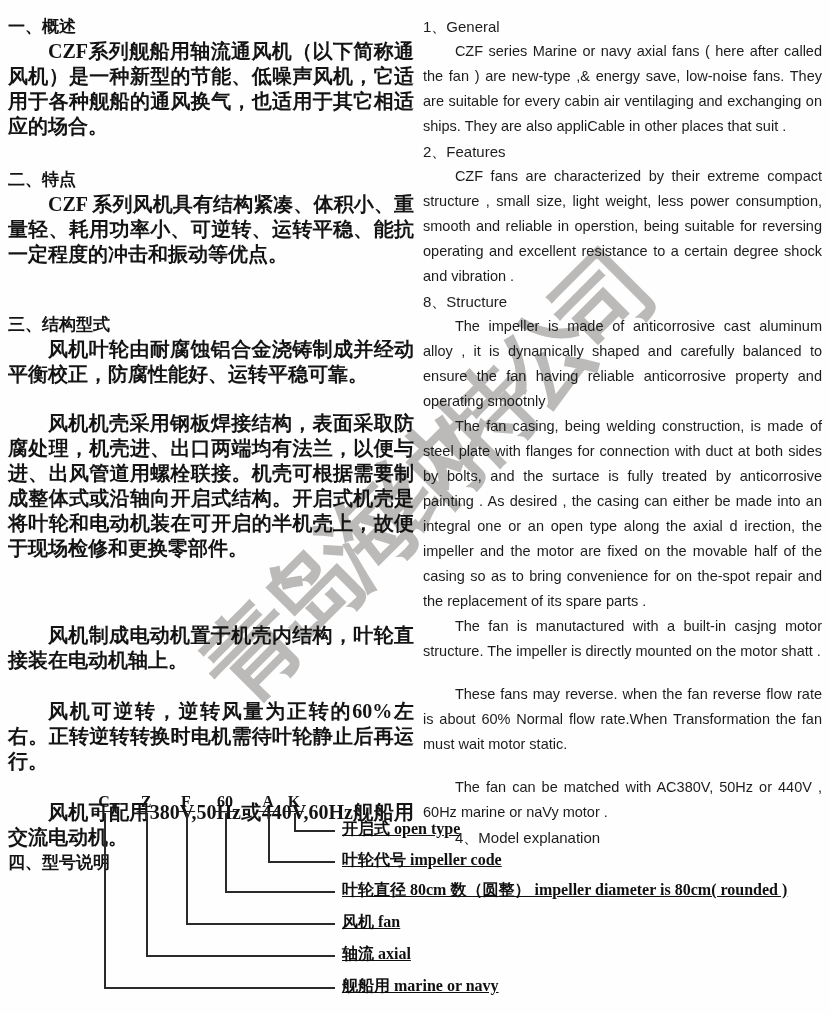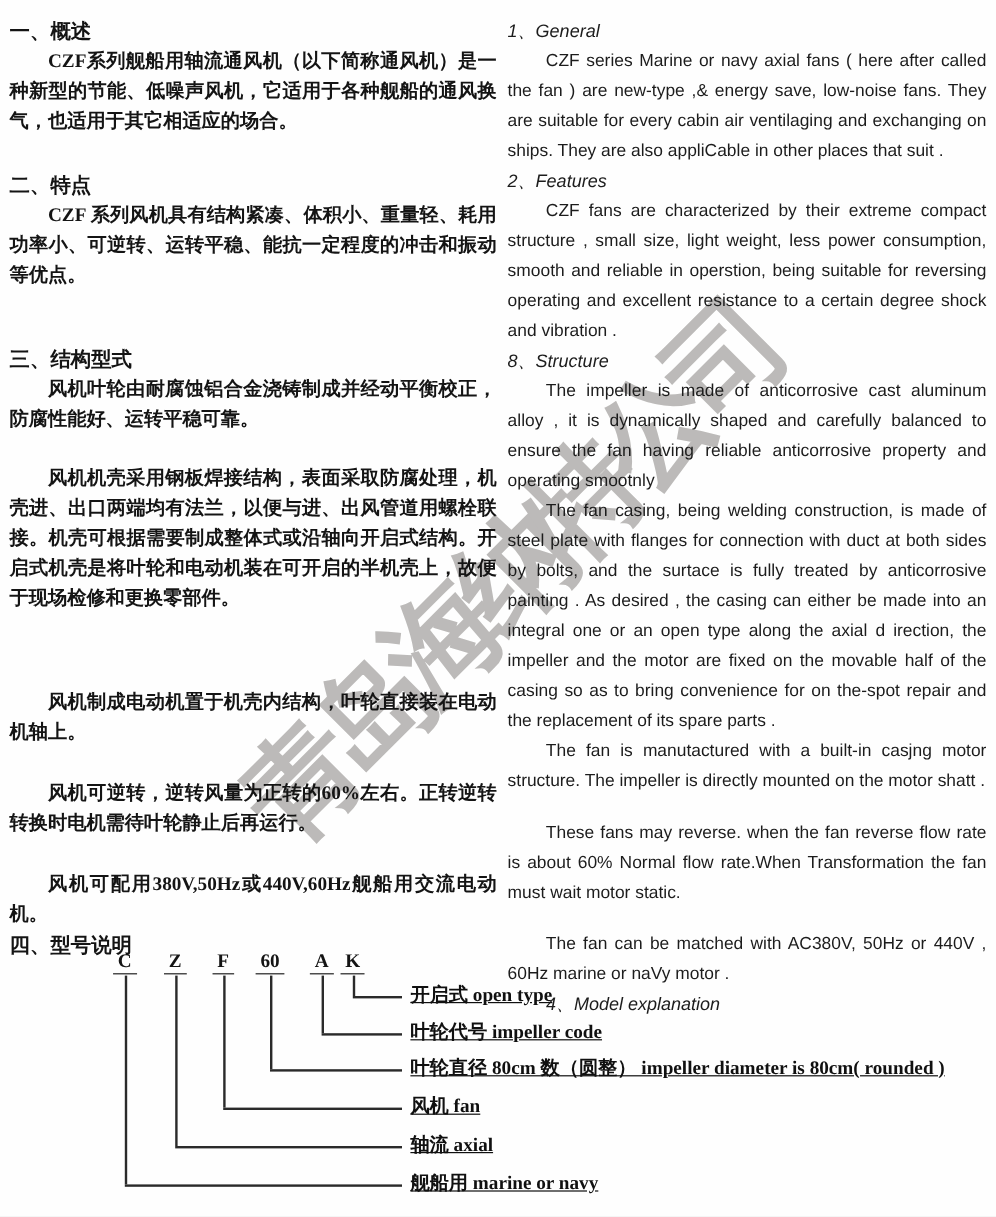--- a/index.html
+++ b/index.html
@@ -29,30 +29,30 @@
     z-index: 0;
     pointer-events: none;
   }
   .col { position: absolute; top: 14px; z-index: 1; }
   .col-left  { left: 8px;  width: 406px; }
   .col-right { left: 423px; width: 399px; }
 
   
   .cn { font-family: "Liberation Serif", serif; font-weight: 700; }
   .cn-head { font-size: 17px; line-height: 25px; margin: 0; }
-  .cn-p { font-size: 16px; line-height: 25px; margin: 0; text-align: justify; text-indent: 2em; }
+  .cn-p { font-size: 20px; line-height: 25px; margin: 0; text-align: justify; text-indent: 2em; }
   .mt28 { margin-top: 28px; }
   .mt45 { margin-top: 45px; }
   .mt24 { margin-top: 24px; }
   .mt48 { margin-top: 62px; }
   .mt26 { margin-top: 26px; }
 
   
   .en { font-family: "Liberation Sans", sans-serif; color: #1c1c1c; }
-  .en-head { font-size: 15px; line-height: 25px; margin: 0; font-weight: 400; font-style: italic; }
+  .en-head { font-size: 15px; line-height: 25px; margin: 0; font-weight: 400; }
   .en-p { font-size: 14.5px; line-height: 25px; margin: 0; text-align: justify; text-indent: 2.2em; }
   .mt18 { margin-top: 18px; }
   .head-indent { padding-left: 32px; }
 
   
   .diagram { position: absolute; left: 0; top: 0; width: 830px; height: 1014px; z-index: 1; pointer-events: none; }
   .code-letter {
     position: absolute;
     top: 792px;
     transform: translateX(-50%);

